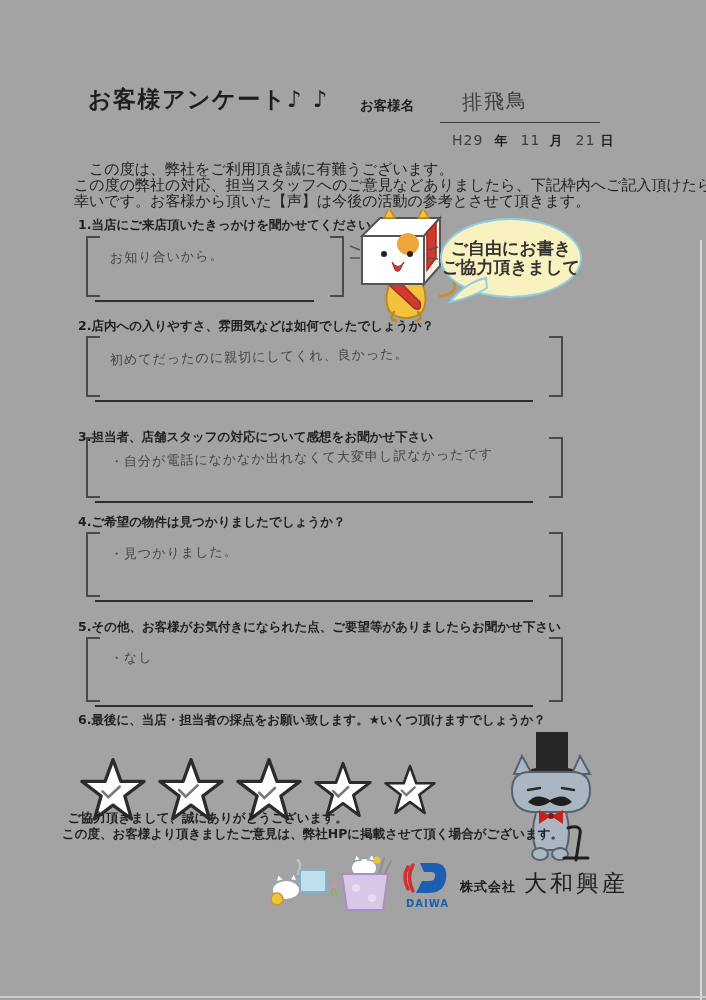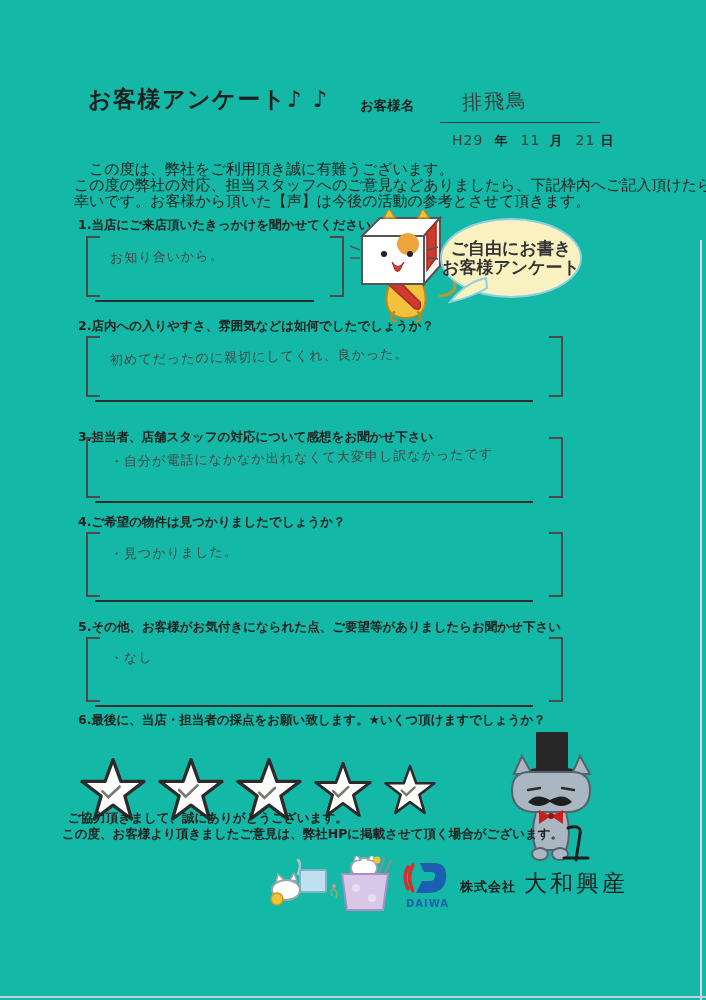--- a/index.html
+++ b/index.html
@@ -1,18 +1,18 @@
 <!DOCTYPE html>
 <html><head>
 <meta charset="utf-8">
 <style>
   html,body{margin:0;padding:0;background:#ffffff;}
   .page{
     position:relative;width:706px;height:1000px;margin:0 auto;
-    background:#14b8a6;overflow:hidden;
+    background:#a3a3a3;overflow:hidden;
     font-family:"DejaVu Sans","Liberation Sans",sans-serif;color:#262626;
   }
   .page-edge-right{position:absolute;top:240px;right:4px;width:2px;height:760px;background:#d4d9dd;}
   .page-edge-bottom{position:absolute;left:0;bottom:2px;width:100%;height:2px;background:#c9ced2;}
   .abs{position:absolute;}
   .title{font-size:23px;font-weight:700;letter-spacing:1.5px;color:#1e1e1e;}
   .bold-label{font-weight:700;font-size:13.5px;color:#1f1f1f;}
   .intro-line{font-weight:400;font-size:15px;line-height:16.5px;color:#222;white-space:nowrap;}
   .qlabel{font-weight:700;font-size:12.5px;color:#1f1f1f;white-space:nowrap;}
   .hand{color:#444;font-size:13px;white-space:nowrap;transform:rotate(-1.2deg);letter-spacing:1px;}
@@ -98,21 +98,21 @@
     <circle cx="36" cy="44" r="3" fill="#222"></circle>
     <circle cx="62" cy="44" r="3" fill="#222"></circle>
 
     <path d="M44,52 q6,9 12,0 l-4,8 q-2,3 -5,0 z" fill="#d33c2c" stroke="#a52a20" stroke-width="1"></path>
 
     <path d="M12,40 L2,36 M12,48 L2,48 M80,40 L90,37 M80,48 L90,49" stroke="#555" stroke-width="1.5" fill="none"></path>
   </svg>
 
   <div class="bubble" style="left:440px;top:218px;width:138px;height:76px;">
     <span class="bline">ご自由にお書き</span>
-    <span class="bline">お客様アンケート</span>
+    <span class="bline">ご協力頂きまして</span>
   </div>
   <svg class="abs bubble-tail" style="left:448px;top:276px;" width="40" height="30" viewBox="0 0 40 30">
     <path d="M38,2 Q18,6 2,26 Q22,22 39,12 Z" fill="#f9f2c0" stroke="#8ed0e2" stroke-width="2"></path>
   </svg>
 
   <div class="abs qlabel" style="left:78px;top:318px;">2.店内への入りやすさ、雰囲気などは如何でしたでしょうか？</div>
   <div class="abs abox" style="left:86px;top:336px;width:477px;height:66px;">
     <div class="bl"></div>
     <div class="br"></div>
     <div class="ul"></div>

